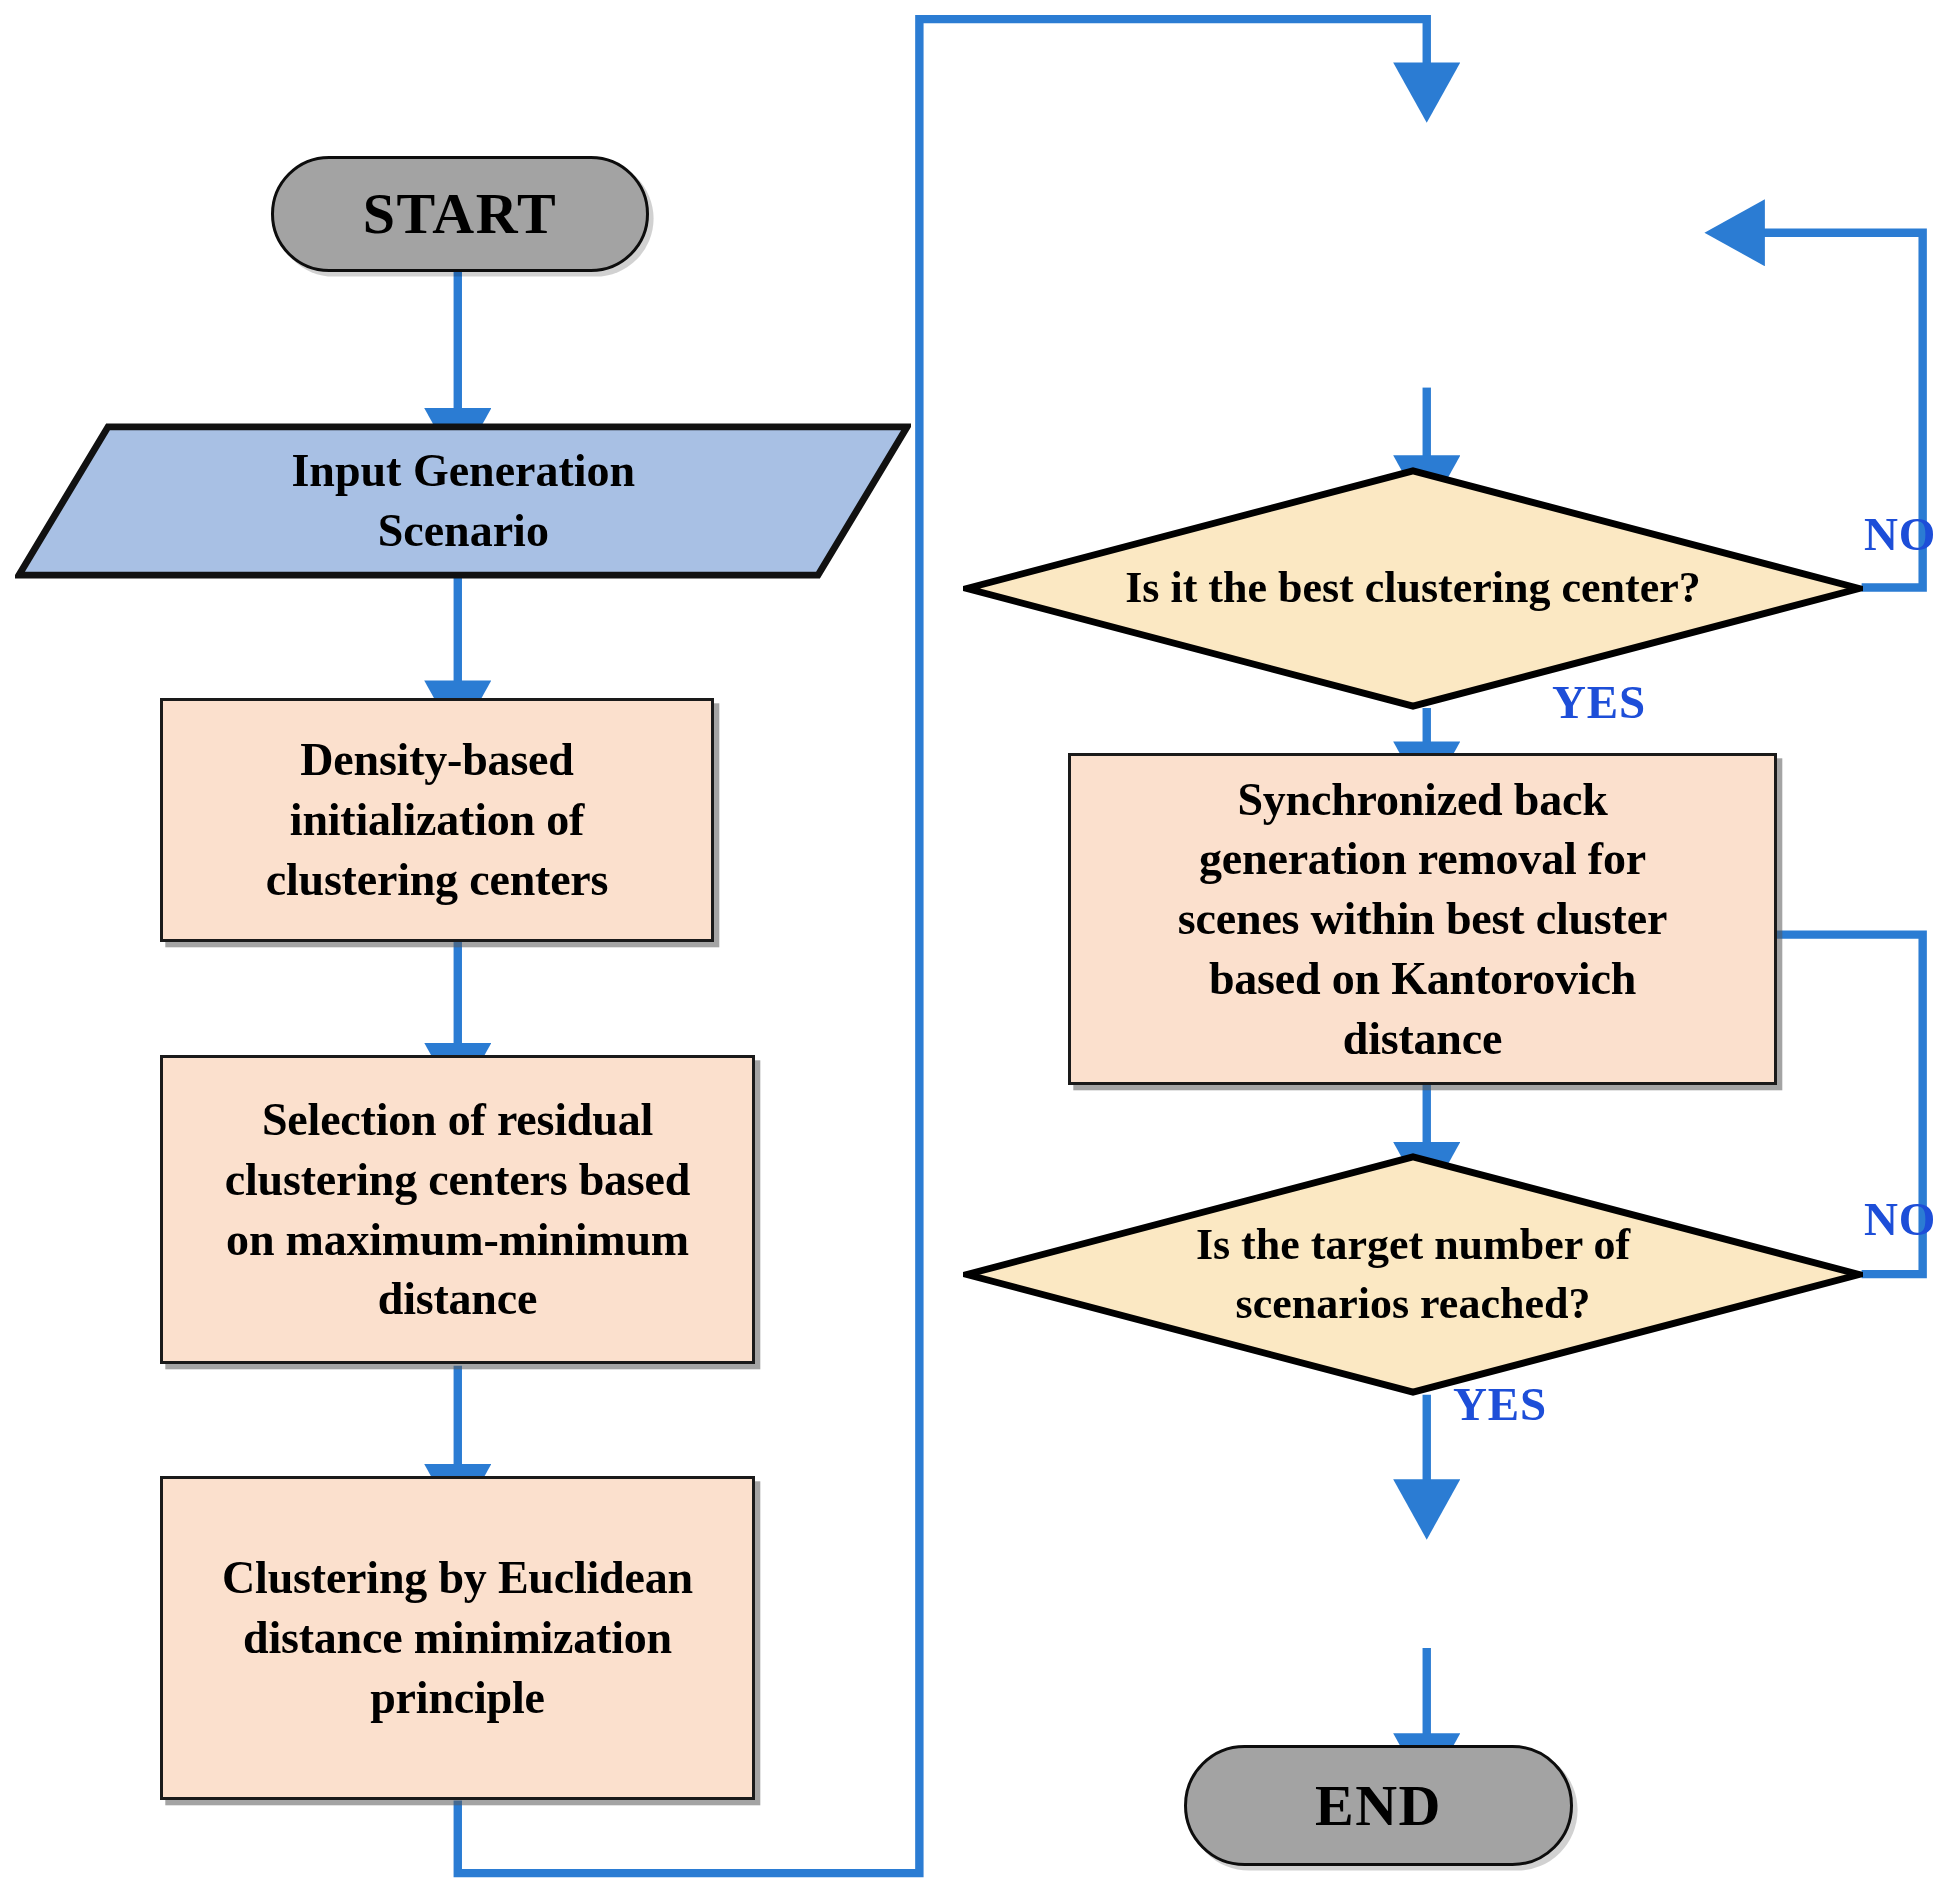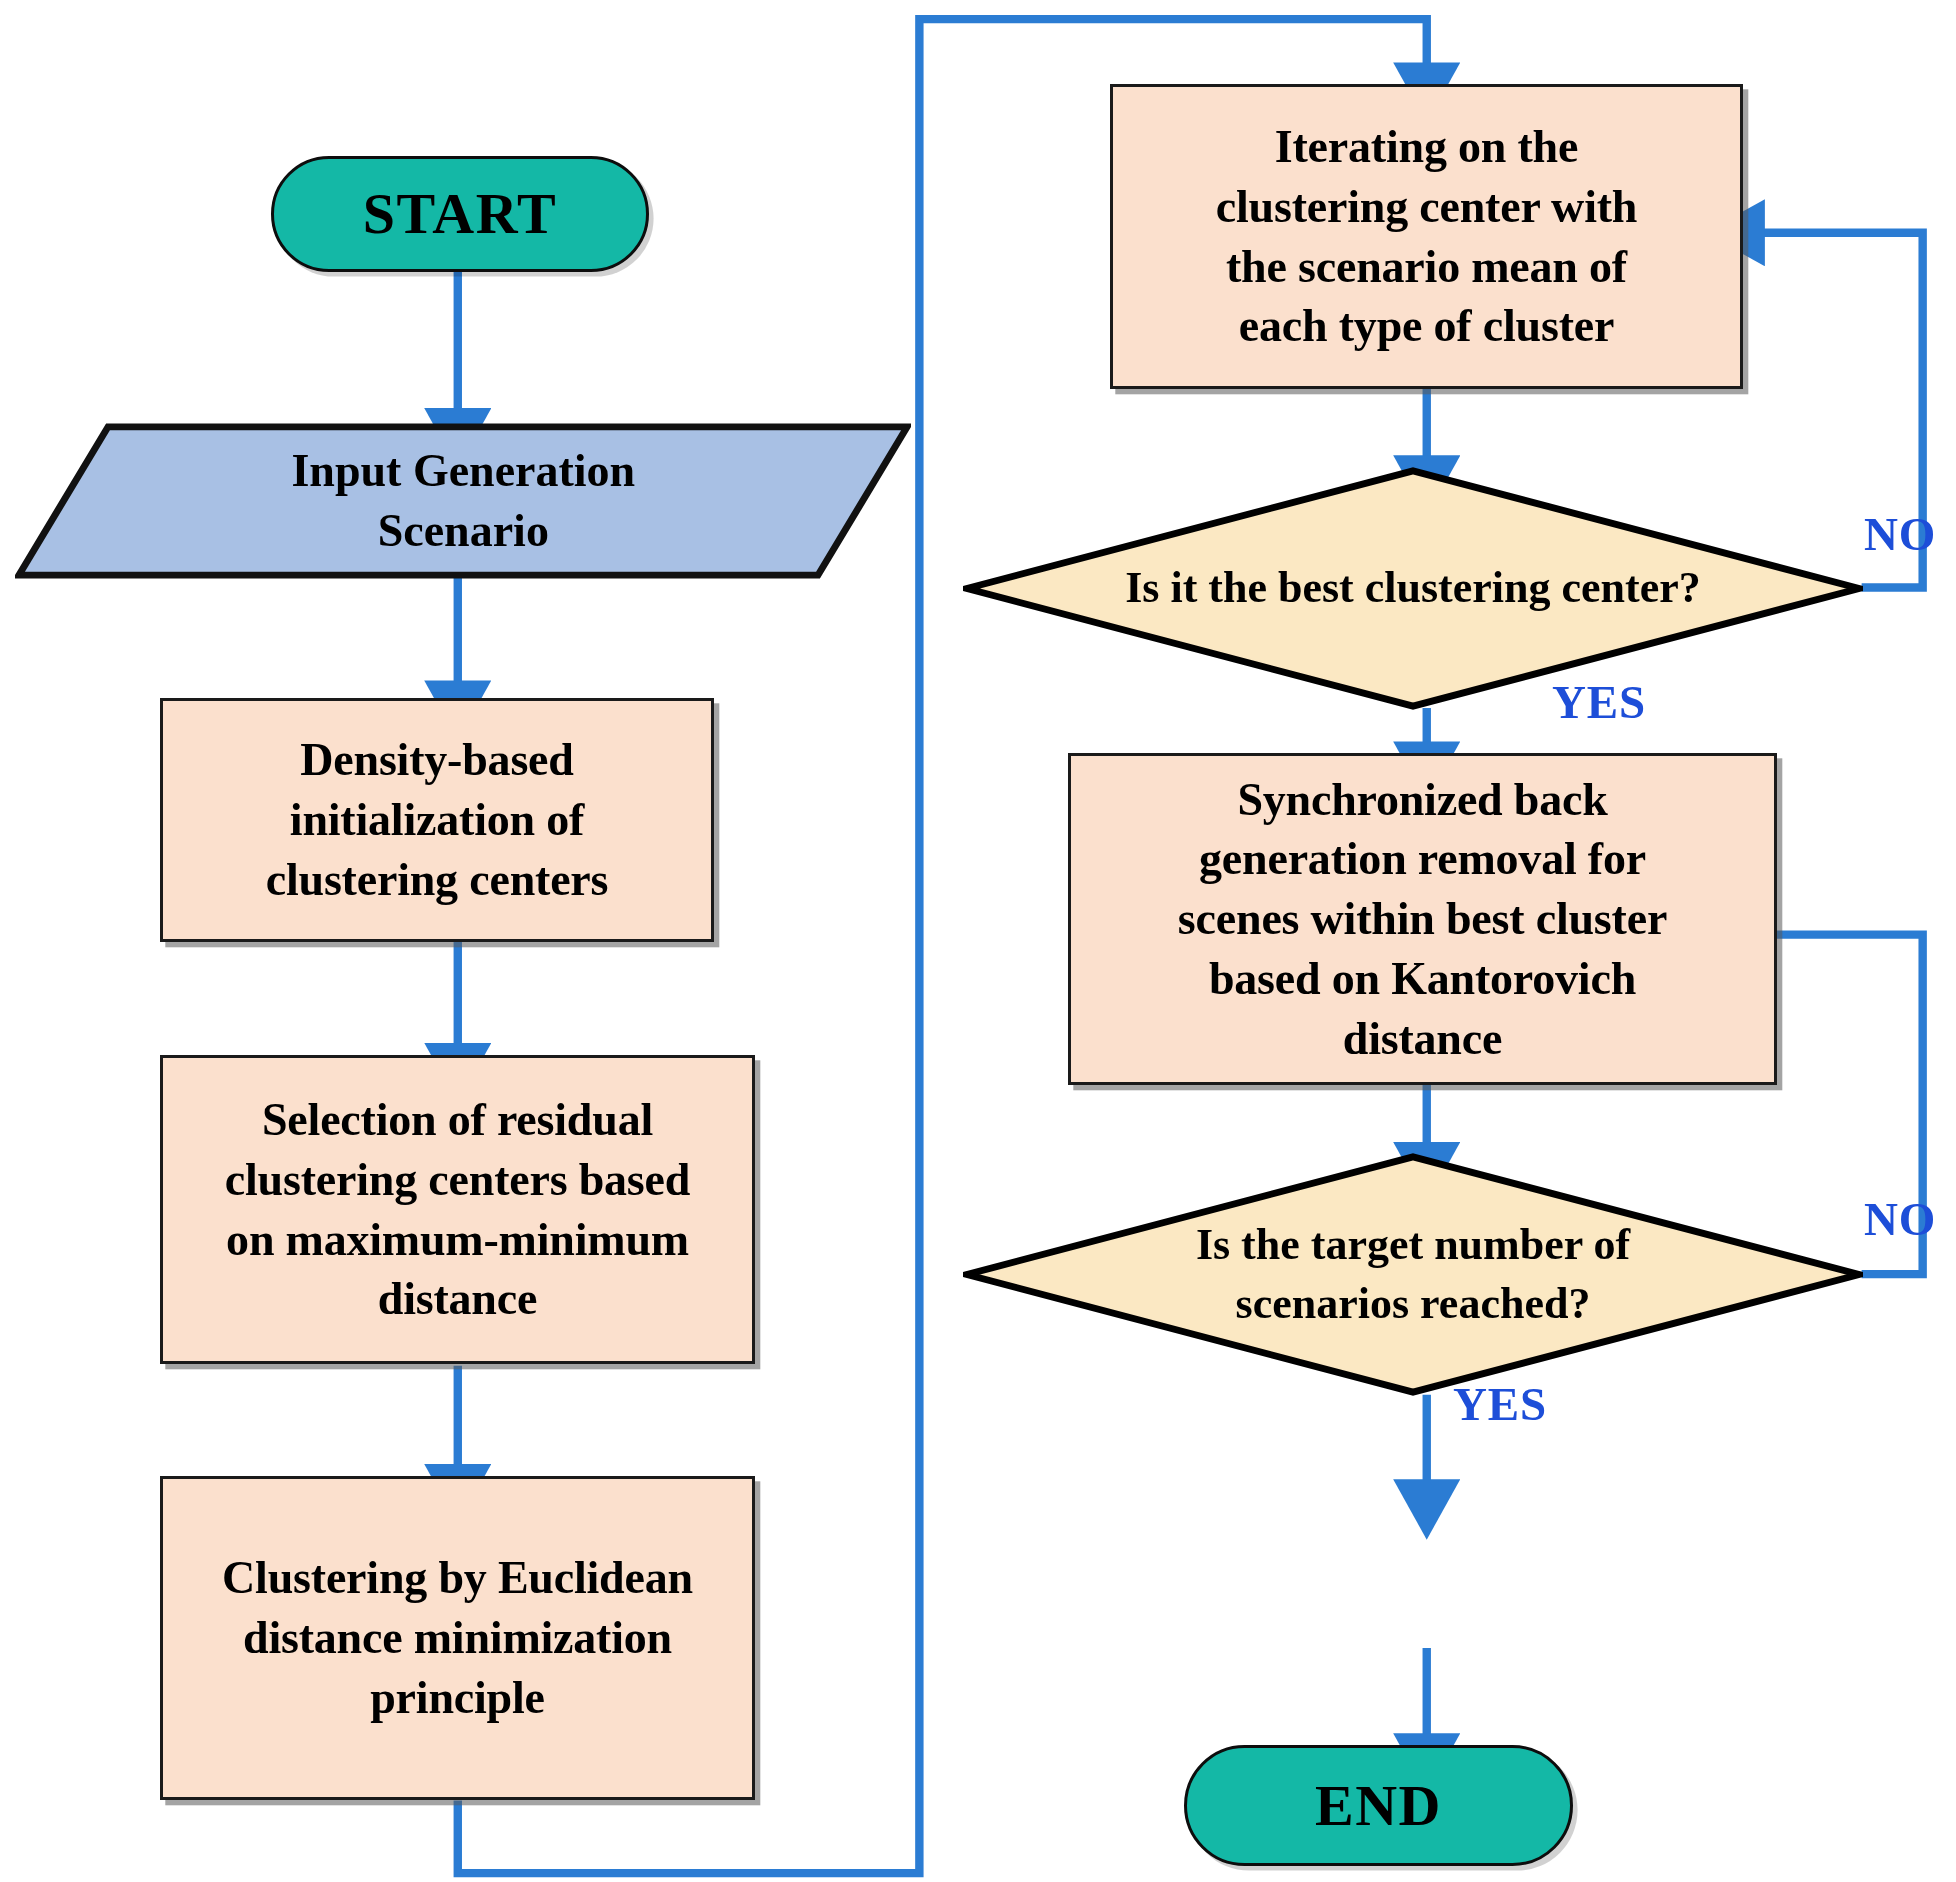--- a/index.html
+++ b/index.html
@@ -41,21 +41,21 @@
     font-weight: bold;
     color: #000000;
     line-height: 1.30;
     letter-spacing: -0.2px;
     white-space: pre-line;
     padding: 0 13.7px;
   }
 
   
   .terminator {
-    background: #14b8a6;
+    background: #a3a3a3;
     border: 3.8px solid #0d0d0d;
     border-radius: 107px;
     box-shadow: 4.6px 4.6px 0 rgba(0,0,0,0.18);
   }
   .terminator .label {
     font-size: 58px;
     letter-spacing: 1.5px;
   }
 
   
@@ -199,26 +199,20 @@
 on maximum-minimum
 distance</span>
   </div>
 
   <div class="node process" style="left:160px; top:1476px; width:595px; height:324px;">
     <span class="label">Clustering by Euclidean
 distance minimization
 principle</span>
   </div>
 
-  <div class="node process" style="left:1110px; top:84px; width:633px; height:305px;">
-    <span class="label">Iterating on the
-clustering center with
-the scenario mean of
-each type of cluster</span>
-  </div>
 
   <div class="decision-wrap" style="left:963px; top:467px; width:900px; height:243px;">
     <svg class="decision-shape" viewBox="0 0 1180 318" preserveAspectRatio="none">
       <polygon points="590,5 1175,159 590,313 5,159" fill="#fbe8c3" stroke="#000000" stroke-width="9"></polygon>
     </svg>
     <div class="decision-label">Is it the best clustering center?</div>
   </div>
 
   <div class="node process" style="left:1068px; top:753px; width:709px; height:332px;">
     <span class="label">Synchronized back

